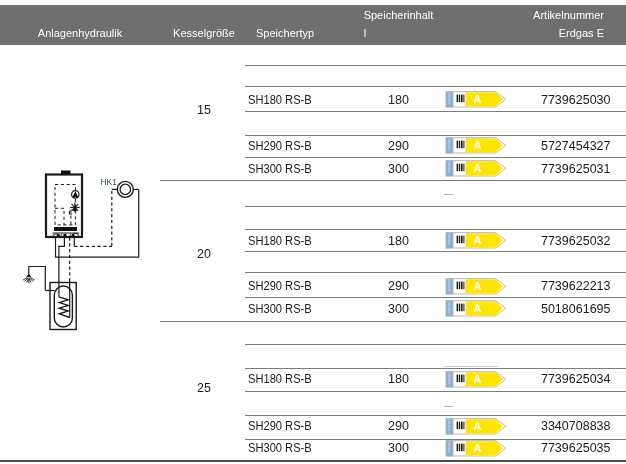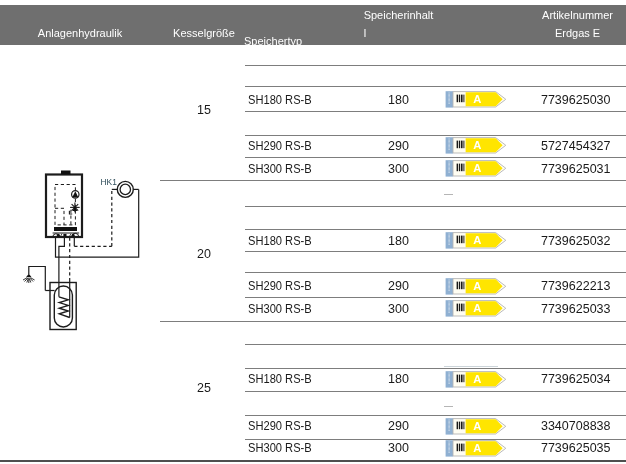--- a/index.html
+++ b/index.html
@@ -11,23 +11,23 @@
   .txt{position:absolute;font-size:12.5px;color:#1a1a1a;height:16px;line-height:16px;white-space:nowrap;}
   .name{transform:scaleX(0.89);transform-origin:0 50%;}
   .ctr{transform:translateX(-50%);}
 </style>
 </head>
 <body>
 
   <div class="abs" style="left:0;top:4.5px;width:626px;height:40px;background:#6f6f6f;"></div>
   <div class="hdr" style="left:80px;top:23.6px;transform:translateX(-50%);">Anlagenhydraulik</div>
   <div class="hdr" style="left:204px;top:23.6px;transform:translateX(-50%);">Kesselgröße</div>
-  <div class="hdr" style="left:244px;top:23.6px;margin-top:8px;">Speichertyp</div>
+  <div class="hdr" style="left:256px;top:23.6px;">Speichertyp</div>
   <div class="hdr" style="left:398.5px;top:5.8px;transform:translateX(-50%);text-align:left;">Speicherinhalt<br>l</div>
-  <div class="hdr" style="right:13px;top:5.8px;text-align:center;">Artikelnummer<br>Erdgas E</div>
+  <div class="hdr" style="right:22px;top:5.8px;text-align:right;">Artikelnummer<br>Erdgas E</div>
 
   <div class="ln" style="left:244.7px;top:64.8px;width:381.3px;height:1px;background:#7d7d7d;"></div>
   <div class="ln" style="left:244.7px;top:85.5px;width:381.3px;height:1px;background:#7d7d7d;"></div>
   <div class="ln" style="left:244.7px;top:110.7px;width:381.3px;height:1px;background:#7d7d7d;"></div>
   <div class="ln" style="left:244.7px;top:134.6px;width:381.3px;height:1px;background:#7d7d7d;"></div>
   <div class="ln" style="left:244.7px;top:156.5px;width:381.3px;height:1px;background:#7d7d7d;"></div>
   <div class="ln" style="left:160.0px;top:180.4px;width:466.0px;height:1px;background:#7d7d7d;"></div>
   <div class="ln" style="left:244.7px;top:206.0px;width:381.3px;height:1px;background:#7d7d7d;"></div>
   <div class="ln" style="left:244.7px;top:228.7px;width:381.3px;height:1px;background:#7d7d7d;"></div>
   <div class="ln" style="left:244.7px;top:250.6px;width:381.3px;height:1px;background:#7d7d7d;"></div>
@@ -193,21 +193,21 @@
     <path d="M8 0.6 H50.6 L60.8 8.3 L50.6 16 H8 Z" fill="#fffdf2" stroke="#b3b3b3" stroke-width="0.9"></path>
     <g fill="#1a1a1a">
       <rect x="11.6" y="3.6" width="1.6" height="7.6"></rect>
       <rect x="14" y="3.6" width="1" height="7.6"></rect>
       <rect x="15.8" y="3.6" width="1.8" height="7.6"></rect>
       <rect x="18.4" y="3.6" width="1" height="7.6"></rect>
     </g>
     <path d="M20.6 1.3 H50.7 L57.6 8.3 L50.7 15.3 H20.6 Z" fill="#ffe500"></path>
     <text x="32.2" y="12.3" font-family="Liberation Sans" font-size="11.2" font-weight="bold" fill="#fff" text-anchor="middle">A</text>
   </svg>
-  <div class="txt" style="right:15.5px;top:300.75px;">7739625033</div>
+  <div class="txt" style="right:15.5px;top:300.75px;">5018061695</div>
   <div class="txt name" style="left:248px;top:371.4px;">SH180 RS-B</div>
   <div class="txt ctr" style="left:398.5px;top:371.4px;">180</div>
   <svg class="abs" style="left:445px;top:370.9px;" width="62" height="17" viewBox="0 0 62 17">
     <rect x="0.6" y="0.2" width="7.4" height="16.4" fill="#8fb0d2"></rect>
     <g fill="#fff" opacity="0.65">
       <rect x="3.4" y="1.6" width="1.4" height="0.7"></rect>
       <rect x="3.4" y="2.9" width="1.4" height="0.7"></rect>
       <rect x="3.4" y="4.2" width="1.4" height="0.7"></rect>
       <rect x="3.4" y="5.5" width="1.4" height="0.7"></rect>
       <rect x="3.4" y="6.8" width="1.4" height="0.7"></rect>

